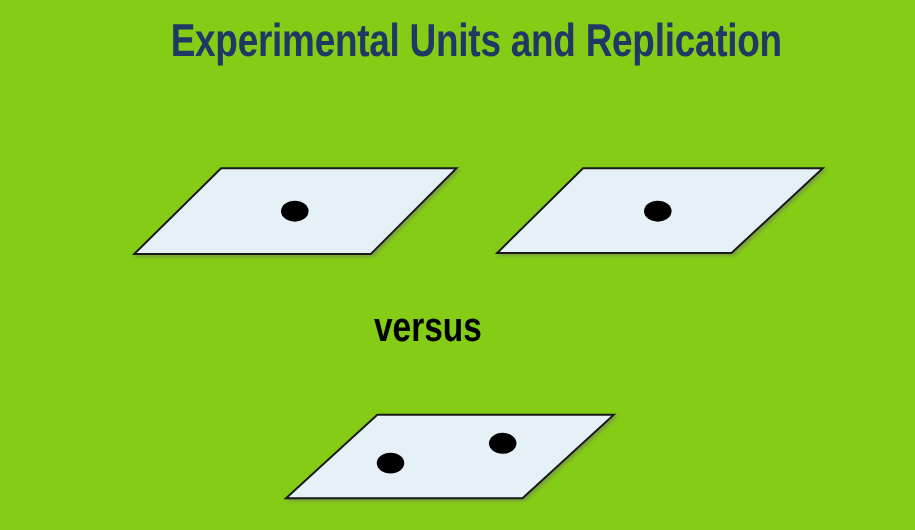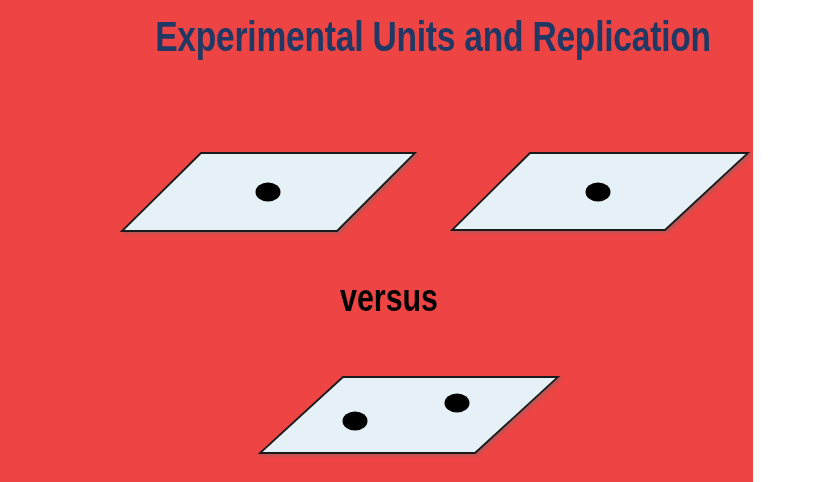--- a/index.html
+++ b/index.html
@@ -2,23 +2,23 @@
 <html><head>
 <meta charset="utf-8">
 <style>
   html, body {
     margin: 0;
     padding: 0;
     background: #ffffff;
   }
   .slide {
     position: relative;
-    width: 753px;
+    width: 832px;
     height: 482px;
-    background: #ef4444;
+    background: #84cc16;
     overflow: hidden;
     font-family: "Liberation Sans", sans-serif;
   }
   .title {
     position: absolute;
     top: 16px;
     left: 433px;
     transform: translateX(-50%) scaleX(0.8);
     transform-origin: center top;
     white-space: nowrap;

